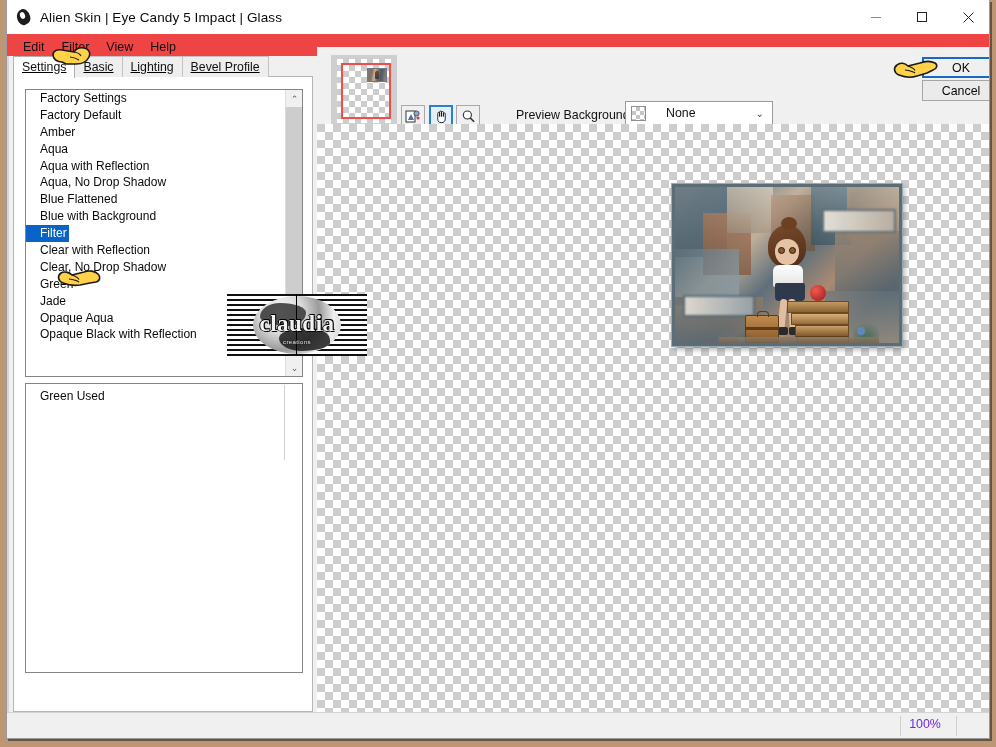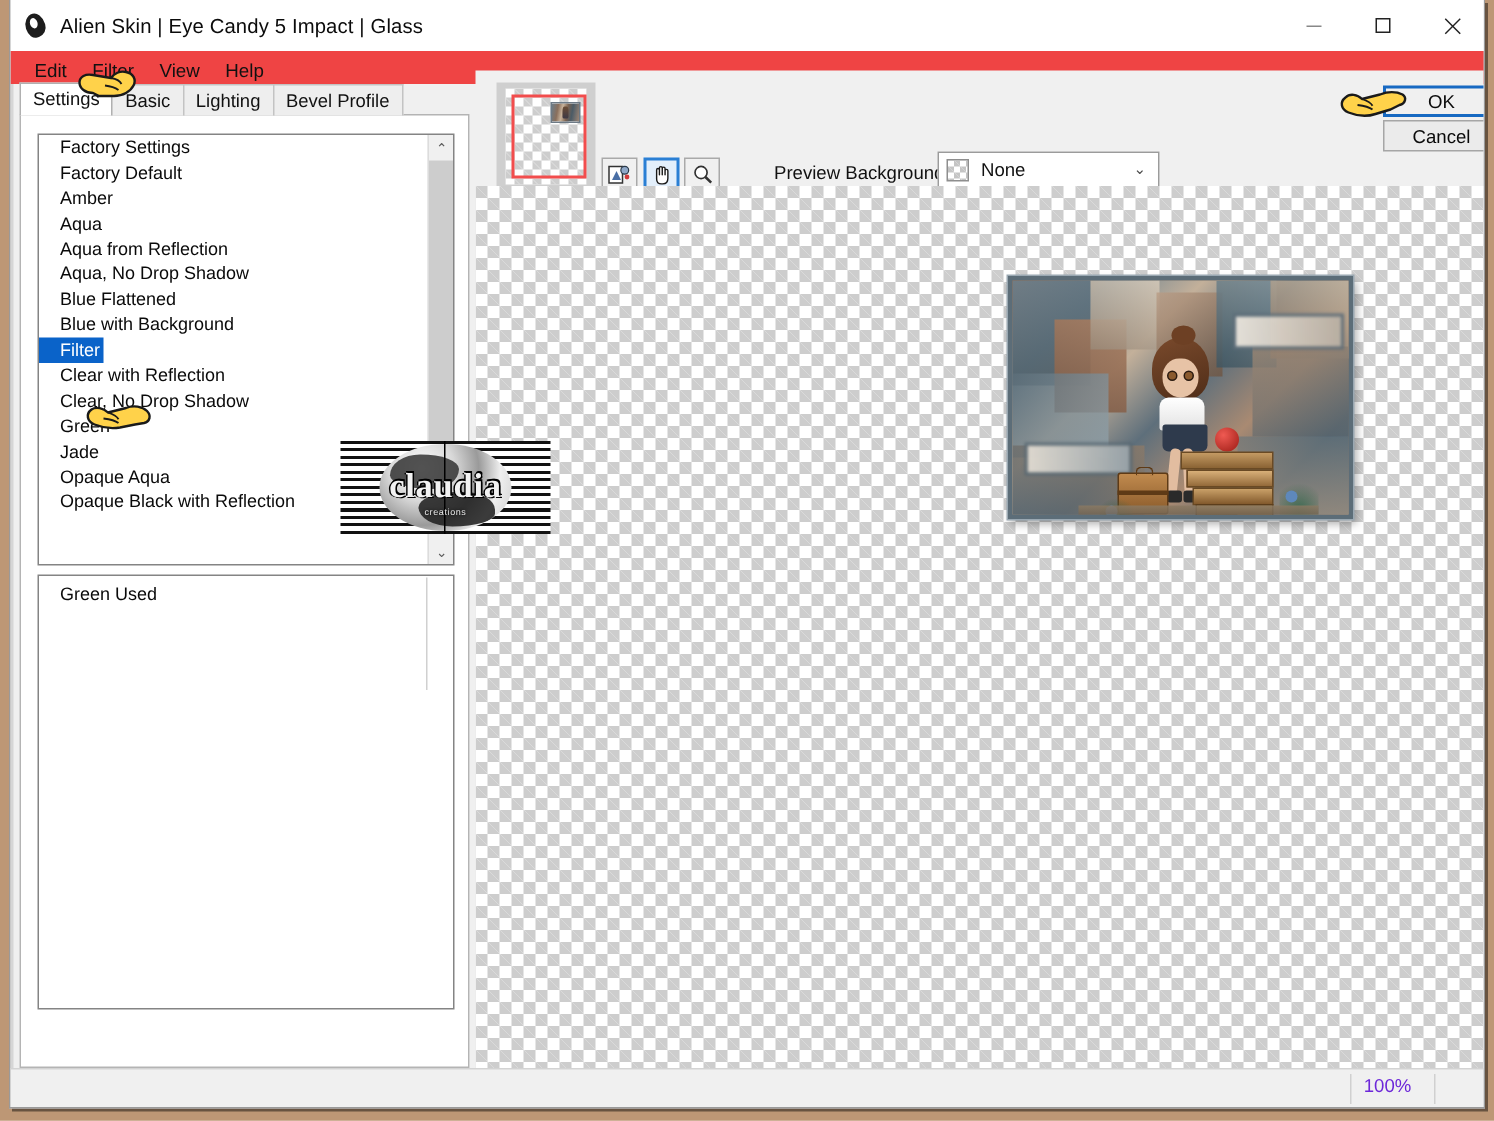--- a/index.html
+++ b/index.html
@@ -84,22 +84,23 @@
   .menu-item {
     font-size: 12.5px; color: #111;
     padding: 2px 9px 2px 8px;
     white-space: nowrap;
   }
 
   
   #tabstrip {
     position: absolute; left: 6px; top: 56px;
     width: 300px; height: 21px;
-    display: flex; align-items: flex-end;
+    display: flex; align-items: center;
     z-index: 6;
+    text-decoration: underline;
   }
   .tab {
     font-size: 12.3px; color: #111;
     padding: 3px 8px 3px 8px;
     height: 21px; line-height: 15px;
     background: #eeeeee;
     border: 1px solid #c3c3c3;
     border-bottom: none;
     margin-right: -1px;
     white-space: nowrap;
@@ -254,21 +255,21 @@
   #pbg-swatch {
     width: 15px; height: 15px; margin-left: 5px; flex: none;
     border: 1px solid #8e8e8e;
     background-image:
       linear-gradient(45deg, #c4c4c4 25%, transparent 25%, transparent 75%, #c4c4c4 75%),
       linear-gradient(45deg, #c4c4c4 25%, transparent 25%, transparent 75%, #c4c4c4 75%);
     background-size: 8px 8px;
     background-position: 0 0, 4px 4px;
     background-color: #ffffff;
   }
-  #pbg-value { font-size: 12.4px; color: #111; margin-left: 8px; }
+  #pbg-value { font-size: 12.4px; color: #111; margin-left: 20px; }
   #pbg-arrow {
     margin-left: auto; margin-right: 8px;
     color: #4a4a4a; font-size: 10px;
   }
 
   
   #canvas-area {
     position: absolute; left: 310px; top: 132px;
     width: 674px; height: 580px;
     background-image:
@@ -454,21 +455,21 @@
     </div>
 
     <div id="left-panel">
 
       <div id="settings-list-box">
         <div id="settings-list">
           <div class="list-row">Factory Settings</div>
           <div class="list-row">Factory Default</div>
           <div class="list-row">Amber</div>
           <div class="list-row">Aqua</div>
-          <div class="list-row">Aqua from Reflection</div>
+          <div class="list-row">Aqua with Reflection</div>
           <div class="list-row">Aqua, No Drop Shadow</div>
           <div class="list-row">Blue Flattened</div>
           <div class="list-row">Blue with Background</div>
           <div class="list-row selected-wrap">
             <span class="list-row selected">Filter</span>
           </div>
           <div class="list-row">Clear with Reflection</div>
           <div class="list-row">Clear, No Drop Shadow</div>
           <div class="list-row">Green</div>
           <div class="list-row">Jade</div>

